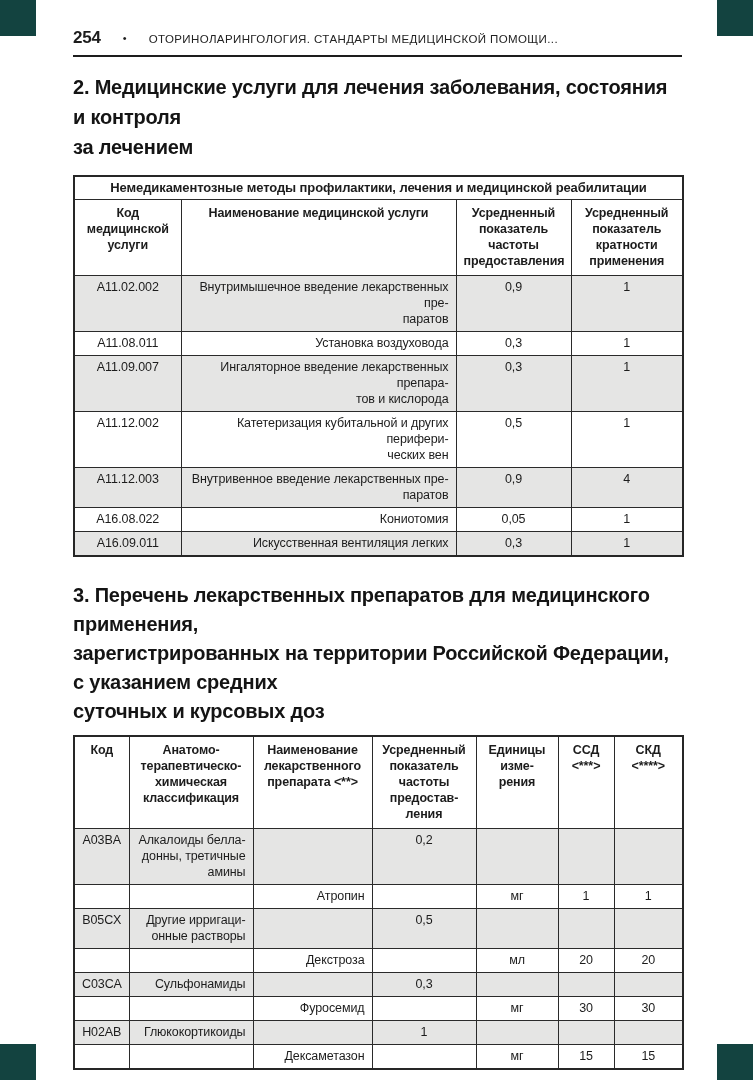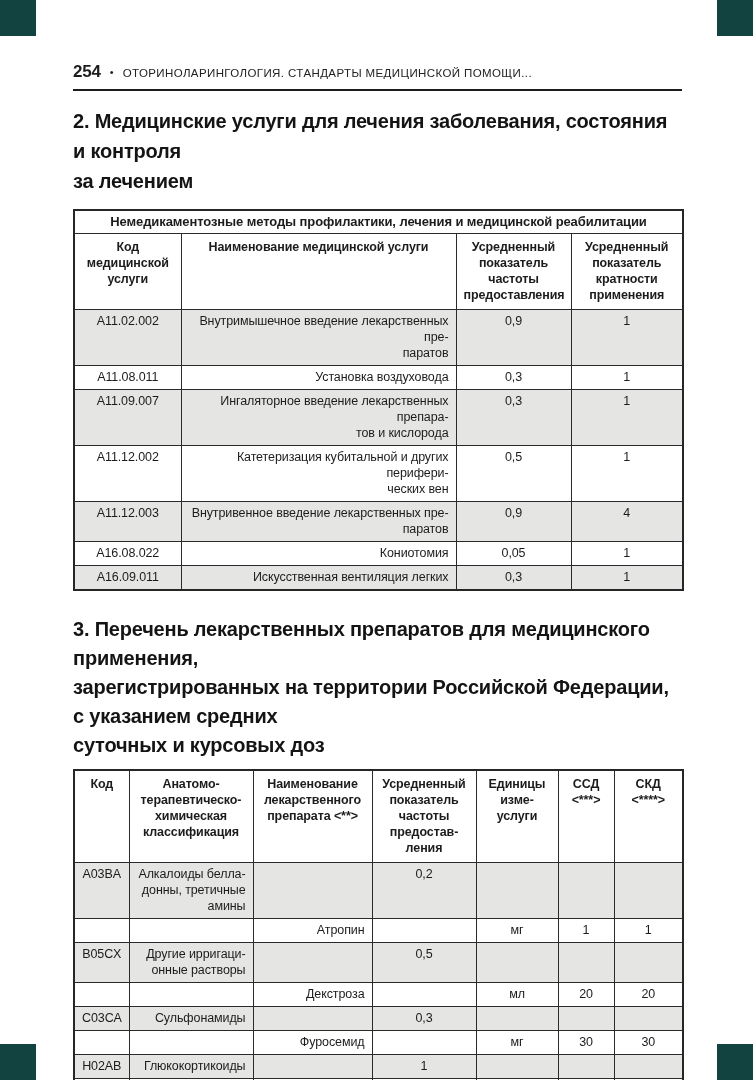--- a/index.html
+++ b/index.html
@@ -13,22 +13,22 @@
   .corner{position:absolute;width:36px;height:36px;background:#134340;}
   .corner.tl{top:0;left:0;}
   .corner.tr{top:0;right:0;}
   .corner.bl{bottom:0;left:0;}
   .corner.br{bottom:0;right:0;}
 
   .content{position:absolute;left:73px;top:0;width:609px;}
 
   
   .running-head{
-    margin-top:62px;
-    display:flex;align-items:baseline;gap:9px;
+    margin-top:28px;
+    display:flex;align-items:baseline;gap:22px;
     border-bottom:2px solid #1d1d1d;
     padding-bottom:7px;
   }
   .running-head .pagenum{font-size:17px;font-weight:700;letter-spacing:-0.2px;}
   .running-head .bullet{font-size:11px;position:relative;top:-1px;}
   .running-head .rh-title{font-size:11.5px;letter-spacing:0.4px;color:#222;}
 
   
   .section-heading{
     font-size:20px;font-weight:700;letter-spacing:-0.2px;color:#141414;
@@ -174,21 +174,21 @@
         <th>Наименование
 лекарственного
 препарата &lt;**&gt;</th>
         <th>Усредненный
 показатель
 частоты
 предостав-
 ления</th>
         <th>Единицы
 изме-
-услуги</th>
+рения</th>
         <th>ССД
 &lt;***&gt;</th>
         <th>СКД
 &lt;****&gt;</th>
       </tr>
       <tr class="shaded">
         <td class="c">A03BA</td>
         <td class="l">Алкалоиды белла-
 донны, третичные
 амины</td>

